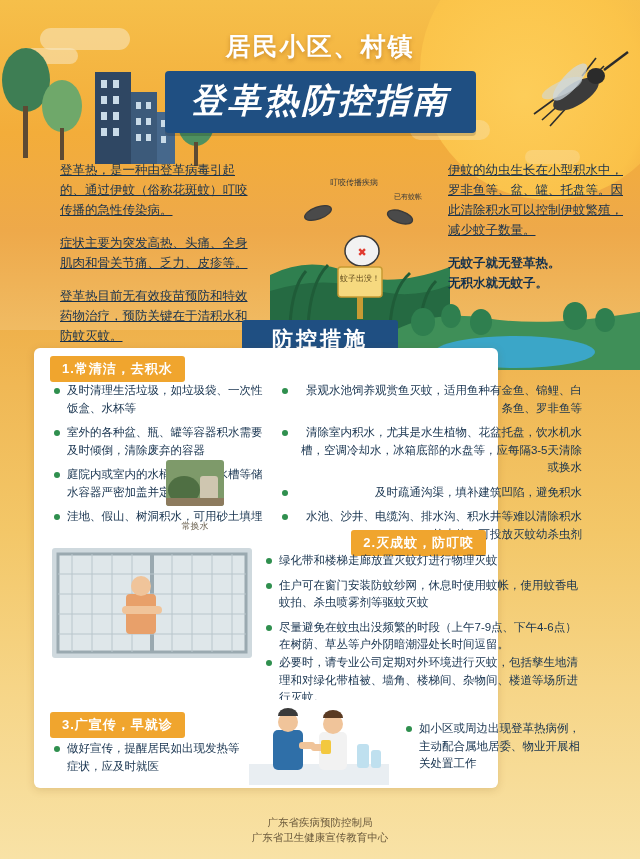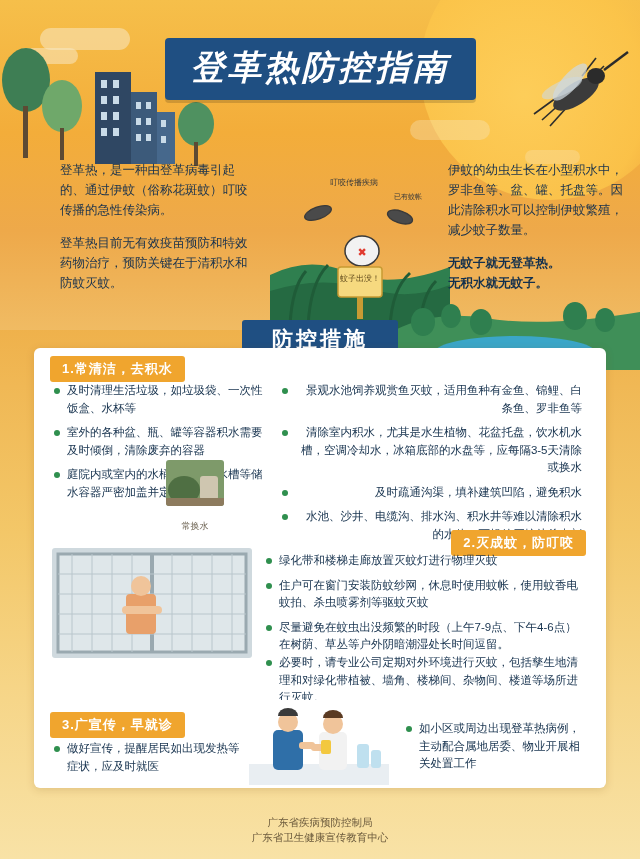--- a/index.html
+++ b/index.html
@@ -32,33 +32,33 @@
     border-radius:4px;box-shadow:0 3px 0 rgba(0,0,0,.15);font-style:italic;}
 
   
   .mosq-top{position:absolute;right:6px;top:36px;width:130px;height:110px;}
 
   
   .intro{position:absolute;left:18px;top:160px;width:604px;height:175px;}
   .intro-col{position:absolute;font-size:12.5px;line-height:20px;color:#17314d;}
   .intro-left{left:42px;top:0;width:190px;}
   .intro-right{left:430px;top:0;width:175px;}
-  .intro p{margin:0 0 13px 0;}
+  .intro p{margin:0 0 13px 0;text-decoration:underline;}
   .bold-line{font-weight:bold;color:#12304e;line-height:20px;}
 
   
   .ill-center{position:absolute;left:252px;top:-5px;width:180px;height:175px;}
 
   
   .measures-title{position:absolute;left:0;top:320px;width:640px;text-align:center;}
   .measures-title span{display:inline-block;background:#1f4f82;color:#fff;font-size:21px;font-weight:bold;
     letter-spacing:3px;padding:5px 30px;border-radius:3px;}
 
   
-  .card{position:absolute;left:34px;top:348px;width:572px;height:440px;background:#ffffff;
+  .card{position:absolute;left:34px;top:348px;width:464px;height:440px;background:#ffffff;
     border-radius:6px;box-shadow:0 2px 8px rgba(120,80,20,.18);}
 
   .sec-label{position:absolute;background:#f0a52e;color:#ffffff;font-size:13px;font-weight:bold;
     padding:4px 12px;border-radius:3px;letter-spacing:1px;}
 
   .bullets{position:absolute;font-size:11.5px;line-height:17.5px;color:#16324e;}
   .bullets li{list-style:none;position:relative;padding-left:13px;margin-bottom:7px;}
   .bullets li:before{content:"";position:absolute;left:0;top:6px;width:6px;height:6px;border-radius:50%;
     background:#2f8f4e;}
   .bullets ul{margin:0;padding:0;}
@@ -106,20 +106,21 @@
       <rect x="136" y="114" width="5" height="7"></rect>
         <rect x="146" y="114" width="5" height="7"></rect>
       <rect x="161" y="100" width="5" height="7"></rect>
         <rect x="161" y="116" width="5" height="7"></rect>
     </g>
     <ellipse cx="196" cy="104" rx="18" ry="22" fill="#4f9160"></ellipse>
     <rect x="194" y="122" width="4" height="24" fill="#5d4a33"></rect>
   </svg>
 
   <div class="header">
+    <div class="h-sub">居民小区、村镇</div>
     <div class="h-title">登革热防控指南</div>
   </div>
 
   <svg class="mosq-top" viewBox="0 0 130 110">
     <g stroke="#2d2d2d" stroke-width="1.6" fill="none">
       <path d="M30 78 L52 62"></path>
         <path d="M38 84 L58 66"></path>
         <path d="M46 90 L64 70"></path>
       <path d="M78 40 L92 22"></path>
         <path d="M84 46 L100 30"></path>
@@ -128,20 +129,21 @@
     <ellipse cx="92" cy="40" rx="9" ry="8" fill="#2b2b2b"></ellipse>
     <path d="M100 34 L124 16" stroke="#2b2b2b" stroke-width="2.4" fill="none"></path>
     <ellipse cx="66" cy="46" rx="24" ry="8" transform="rotate(-48 66 46)" fill="#cfd8de" opacity=".75"></ellipse>
     <ellipse cx="58" cy="52" rx="22" ry="7" transform="rotate(-25 58 52)" fill="#cfd8de" opacity=".6"></ellipse>
   </svg>
 
   <div class="intro">
 
     <div class="intro-col intro-left">
       <p>登革热，是一种由登革病毒引起的、通过伊蚊（俗称花斑蚊）叮咬传播的急性传染病。</p>
+      <p>症状主要为突发高热、头痛、全身肌肉和骨关节痛、乏力、皮疹等。</p>
       <p>登革热目前无有效疫苗预防和特效药物治疗，预防关键在于清积水和防蚊灭蚊。</p>
     </div>
 
     <svg class="ill-center" viewBox="0 0 180 175">
       <rect x="0" y="0" width="180" height="175" fill="none"></rect>
       <path d="M0 120 Q40 100 80 118 Q120 134 180 112 L180 175 L0 175 Z" fill="#2f7f4f"></path>
       <path d="M0 136 Q50 120 100 134 Q140 146 180 130 L180 175 L0 175 Z" fill="#256a42"></path>
       <g stroke="#1f5c38" stroke-width="3" fill="none">
         <path d="M20 170 Q22 132 36 116"></path>
           <path d="M38 172 Q40 128 58 110"></path>
@@ -186,20 +188,21 @@
 
   <div class="card">
 
     <div class="sec-label" style="left:16px;top:8px;">1.常清洁，去积水</div>
 
     <div class="bullets" style="left:20px;top:34px;width:210px;">
       <ul>
         <li>及时清理生活垃圾，如垃圾袋、一次性饭盒、水杯等</li>
         <li>室外的各种盆、瓶、罐等容器积水需要及时倾倒，清除废弃的容器</li>
         <li>庭院内或室内的水桶、水缸、水槽等储水容器严密加盖并定期换水</li>
+        <li>洼地、假山、树洞积水，可用砂土填埋</li>
       </ul>
     </div>
 
     <div class="photo" style="left:132px;top:112px;width:58px;height:46px;">
       <svg width="58" height="46" viewBox="0 0 58 46">
         <rect width="58" height="46" fill="#7e9a6a"></rect>
         <ellipse cx="18" cy="30" rx="16" ry="14" fill="#4f6f43"></ellipse>
         <rect x="34" y="16" width="18" height="24" rx="3" fill="#cfc6b0"></rect>
         <rect x="0" y="38" width="58" height="8" fill="#8d7b5e"></rect>
       </svg>
@@ -208,21 +211,21 @@
 
     <div class="bullets" style="left:248px;top:34px;width:300px;text-align:right;">
       <ul>
         <li>景观水池饲养观赏鱼灭蚊，适用鱼种有金鱼、锦鲤、白条鱼、罗非鱼等</li>
         <li>清除室内积水，尤其是水生植物、花盆托盘，饮水机水槽，空调冷却水，冰箱底部的水盘等，应每隔3-5天清除或换水</li>
         <li>及时疏通沟渠，填补建筑凹陷，避免积水</li>
         <li>水池、沙井、电缆沟、排水沟、积水井等难以清除积水的水体，可投放灭蚊幼杀虫剂</li>
       </ul>
     </div>
 
-    <div class="sec-label" style="right:20px;top:182px;text-align:center;">2.灭成蚊，防叮咬</div>
+    <div class="sec-label" style="right:12px;top:182px;text-align:center;">2.灭成蚊，防叮咬</div>
 
     <div class="photo" style="left:18px;top:200px;width:200px;height:110px;">
       <svg width="200" height="110" viewBox="0 0 200 110">
         <rect width="200" height="110" fill="#cfd9de"></rect>
         <rect x="6" y="6" width="188" height="98" fill="#dfe7ea" stroke="#9aa9b0" stroke-width="3"></rect>
         <line x1="100" y1="6" x2="100" y2="104" stroke="#9aa9b0" stroke-width="4"></line>
         <g stroke="#b9c6cc" stroke-width="1">
           <line x1="20" y1="6" x2="20" y2="104"></line>
             <line x1="40" y1="6" x2="40" y2="104"></line>
           <line x1="60" y1="6" x2="60" y2="104"></line>

